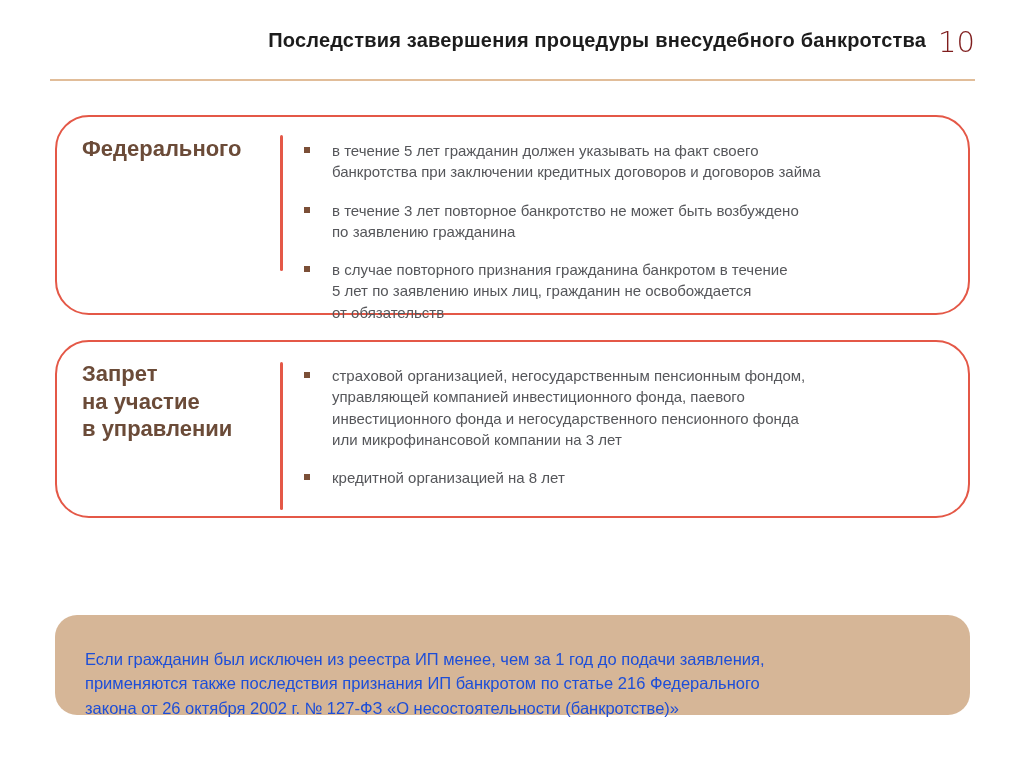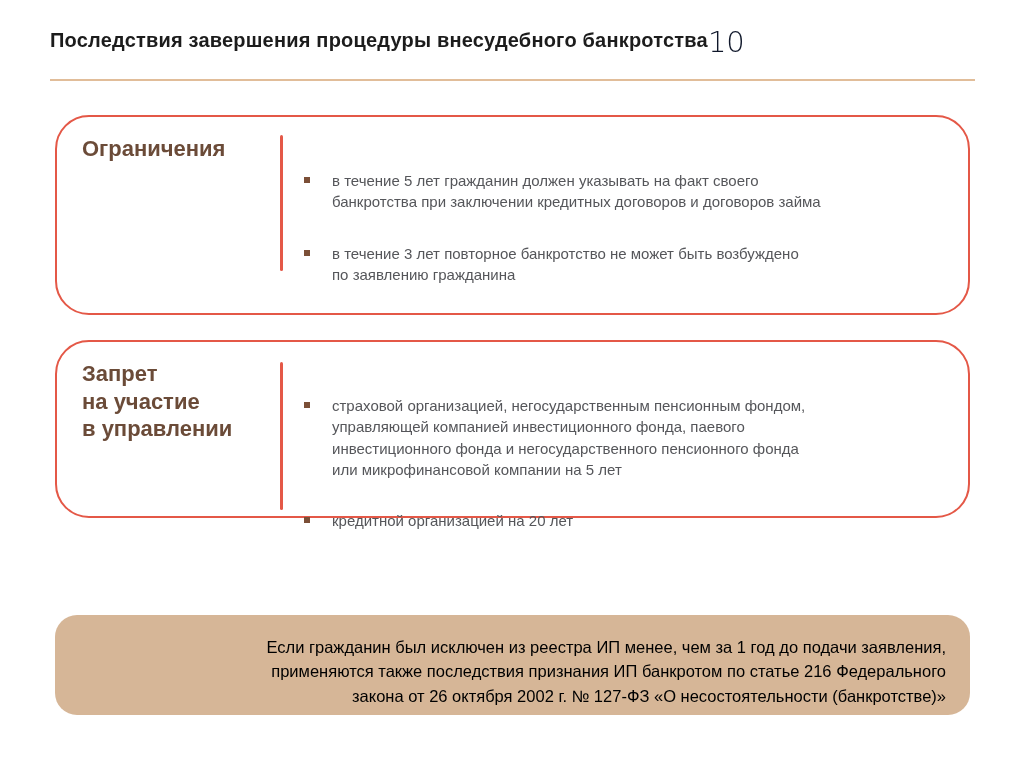--- a/index.html
+++ b/index.html
@@ -2,83 +2,86 @@
 <html lang="ru"><head>
 <meta charset="utf-8">
 <style>
   html,body{margin:0;padding:0;background:#ffffff;}
   .slide{
     position:relative;width:1024px;height:768px;background:#ffffff;
     font-family:"Liberation Sans","DejaVu Sans",sans-serif;overflow:hidden;
   }
   
   .header-row{position:absolute;left:50px;right:49px;top:28px;display:flex;
-    justify-content:flex-start;align-items:flex-start;}
+    justify-content:flex-end;align-items:flex-start;gap:12px;}
   .page-title{font-size:20px;font-weight:700;color:#1c1c1c;letter-spacing:.2px;margin:0;line-height:1.2;}
-  .page-number{font-family:"DejaVu Sans",sans-serif;font-weight:200;font-size:29px;color:#0f172a;line-height:1;}
+  .page-number{font-family:"DejaVu Sans",sans-serif;font-weight:200;font-size:29px;color:#7f1d1d;line-height:1;}
   .header-divider{position:absolute;left:50px;right:49px;top:79px;height:2px;background:#e1bd99;}
   
   .card{position:absolute;left:55px;width:915px;border:2px solid #e45847;border-radius:34px;background:#ffffff;box-sizing:border-box;}
   .card-1{top:115px;height:200px;}
   .card-2{top:340px;height:178px;}
   .card-label{position:absolute;left:25px;top:18px;width:190px;
     font-size:22px;font-weight:700;color:#6b4b38;line-height:1.25;white-space:pre-line;}
   .vdiv{position:absolute;left:223px;width:3px;background:#e45847;border-radius:2px;}
   .card-1 .vdiv{top:18px;height:136px;}
   .card-2 .vdiv{top:20px;height:148px;}
   .card-content{position:absolute;left:247px;top:23px;right:28px;}
   ul.bullets{list-style:none;margin:0;padding:0;}
   ul.bullets li{
     position:relative;padding-left:28px;margin-bottom:17px;
-    font-size:15px;line-height:1.42;color:#55565a;white-space:pre-line;margin-top:30px;
+    font-size:15px;line-height:1.42;color:#55565a;white-space:pre-line;
   }
   ul.bullets li::before{
     content:"";position:absolute;left:0;top:7px;width:6px;height:6px;background:#7b4f37;
   }
   
   .note-box{position:absolute;left:55px;top:615px;width:915px;height:100px;
     background:#d6b697;border-radius:22px;box-sizing:border-box;padding:20px 24px 0 18px;}
-  .note-text{margin:0;font-size:16.5px;line-height:1.47;color:#000000;white-space:pre-line;text-align:right;}
+  .note-text{margin:12px;font-size:16.5px;line-height:1.47;color:#1d4ed8;white-space:pre-line;}
 </style>
 </head>
 <body>
 
 <div class="slide">
 
   <div class="header-row">
     <h1 class="page-title">Последствия завершения процедуры внесудебного банкротства</h1>
     <div class="page-number">10</div>
   </div>
   <div class="header-divider"></div>
 
   <section class="card card-1">
-    <div class="card-label">Ограничения</div>
+    <div class="card-label">Федерального</div>
     <div class="vdiv"></div>
     <div class="card-content">
       <ul class="bullets">
           <li>в течение 5 лет гражданин должен указывать на факт своего
 банкротства при заключении кредитных договоров и договоров займа</li>
           <li>в течение 3 лет повторное банкротство не может быть возбуждено
 по заявлению гражданина</li>
+          <li>в случае повторного признания гражданина банкротом в течение
+5 лет по заявлению иных лиц, гражданин не освобождается
+от обязательств</li>
         </ul>
     </div>
   </section>
 
   <section class="card card-2">
     <div class="card-label">Запрет
 на участие
 в управлении</div>
     <div class="vdiv"></div>
     <div class="card-content">
       <ul class="bullets">
           <li>страховой организацией, негосударственным пенсионным фондом,
 управляющей компанией инвестиционного фонда, паевого
 инвестиционного фонда и негосударственного пенсионного фонда
-или микрофинансовой компании на 5 лет</li>
-          <li>кредитной организацией на 20 лет</li>
+или микрофинансовой компании на 3 лет</li>
+          <li>кредитной организацией на 8 лет</li>
         </ul>
     </div>
   </section>
 
   <div class="note-box">
     <p class="note-text">Если гражданин был исключен из реестра ИП менее, чем за 1 год до подачи заявления,
 применяются также последствия признания ИП банкротом по статье 216 Федерального
 закона от 26 октября 2002 г. № 127-ФЗ «О несостоятельности (банкротстве)»</p>
   </div>
 

